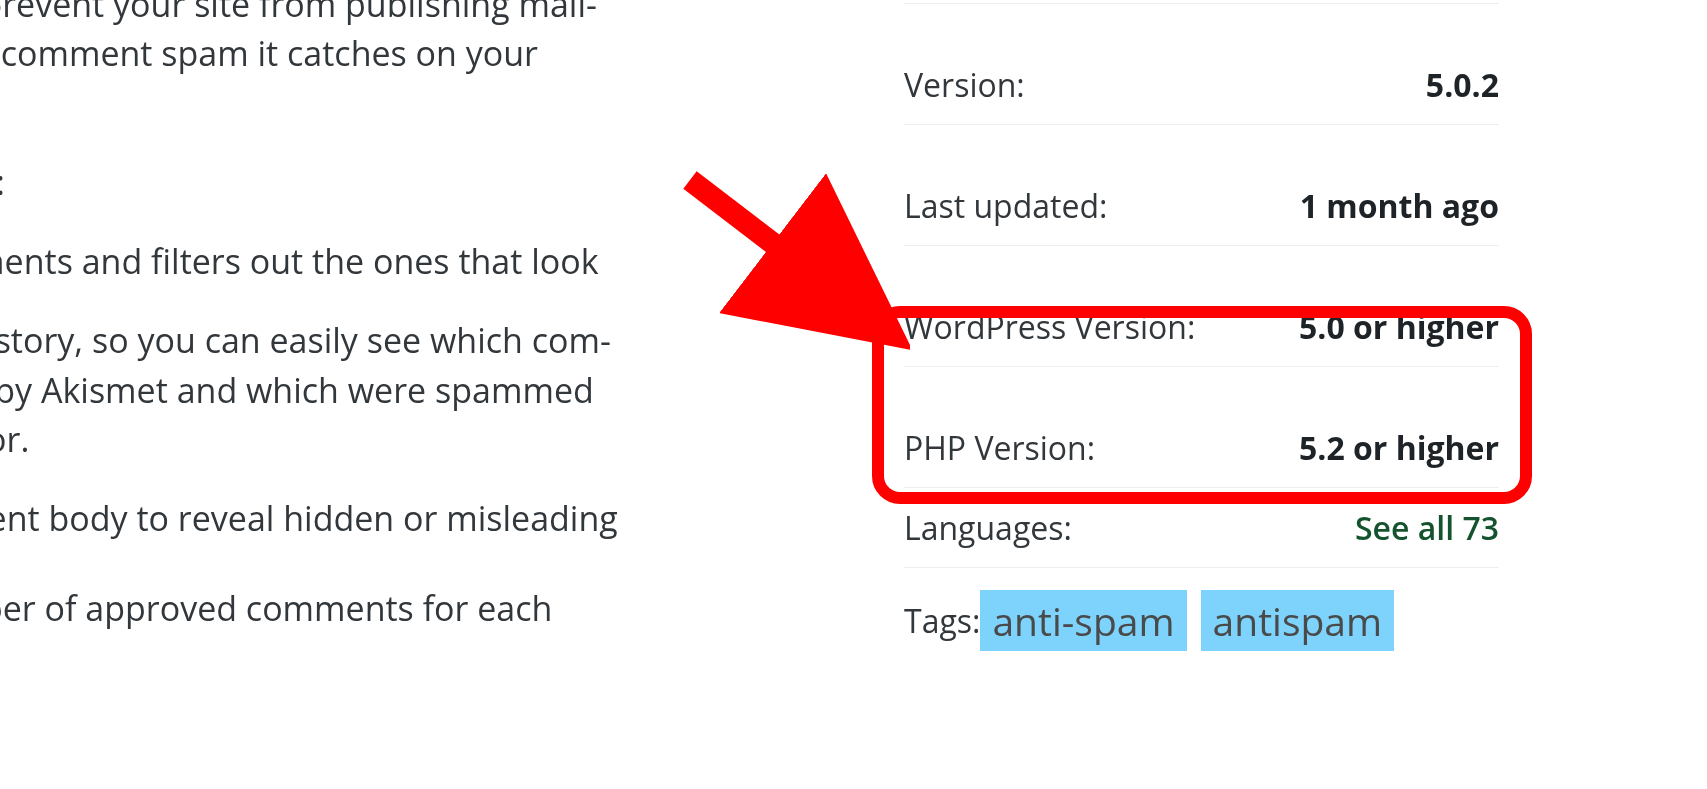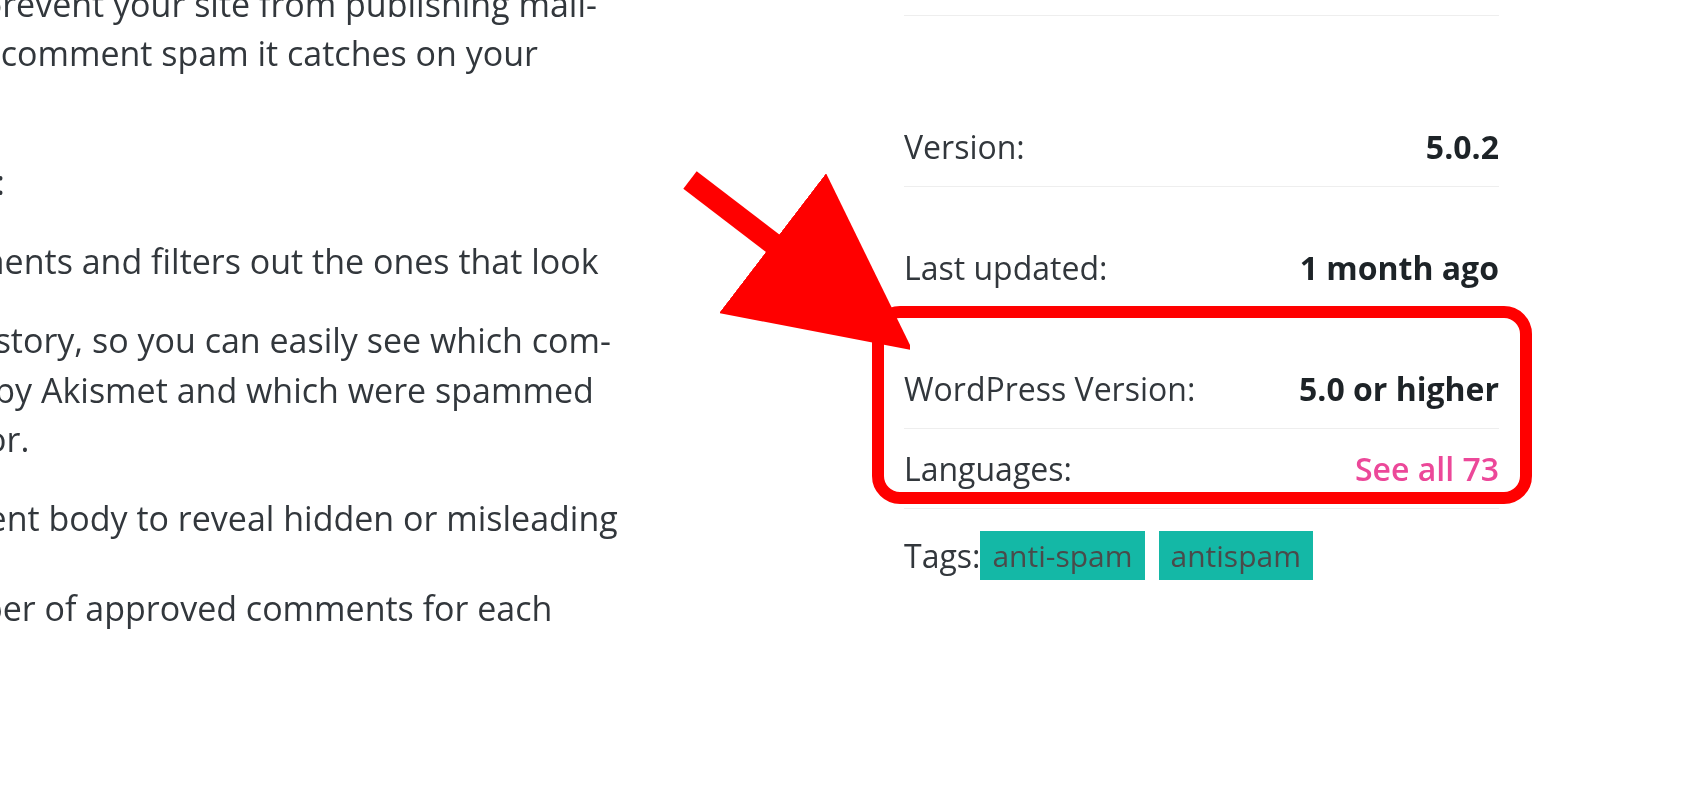--- a/index.html
+++ b/index.html
@@ -31,64 +31,63 @@
     .left-col p {
       margin: 0 0 30px 0;
       text-align: justify;
       hy­phens: auto;
     }
     .left-col ul { list-style: none; padding: 0; margin: 0; }
 
     .sidebar {
       position: absolute;
       right: 208px;
-      top: 15px;
+      top: 3px;
       width: 595px;
       border-top: 1px solid #eeeeee;
-      padding-top: 50px;
     }
     .meta-row {
       display: flex;
       justify-content: space-between;
       align-items: baseline;
       padding: 18px 0 18px 0;
       border-bottom: 1px solid #eeeeee;
       font-size: 32px;
     }
     .meta-label {
       color: #32373c;
       font-weight: 400;
     }
     .meta-value {
       color: #1d2327;
       font-weight: 700;
       margin-top: 41px;
     }
     .meta-link {
-      color: #ec4899;
+      color: #14532d;
       font-weight: 600;
       text-decoration: none;
       cursor: pointer;
     }
     .tags-row {
       display: flex;
       justify-content: flex-start;
       align-items: center;
       padding-top: 22px;
       font-size: 32px;
     }
     .tag-list {
       display: flex;
       gap: 14px;
     }
     .tag {
-      background: #14b8a6;
+      background: #7dd3fc;
       color: #4a4a4a;
       padding: 4px 12px;
-      font-size: 30px;
+      font-size: 39px;
       cursor: pointer;
     }
 
     
     .highlight-box {
       position: absolute;
       border: 12px solid #ff0000;
       border-radius: 28px;
       pointer-events: none;
       right: 175px;
@@ -143,20 +142,24 @@
       <span class="meta-value">1 month ago</span>
     </div>
 
 
     <div class="meta-row">
       <span class="meta-label">WordPress Version:</span>
       <span class="meta-value">5.0 or higher</span>
     </div>
 
 
+    <div class="meta-row">
+      <span class="meta-label">PHP Version:</span>
+      <span class="meta-value">5.2 or higher</span>
+    </div>
 
     <div class="meta-row">
       <span class="meta-label">Languages:</span>
       <a class="meta-link">See all 73</a>
     </div>
 
     <div class="tags-row">
       <span class="meta-label">Tags:</span>
       <div class="tag-list">
         <a class="tag">anti-spam</a>

